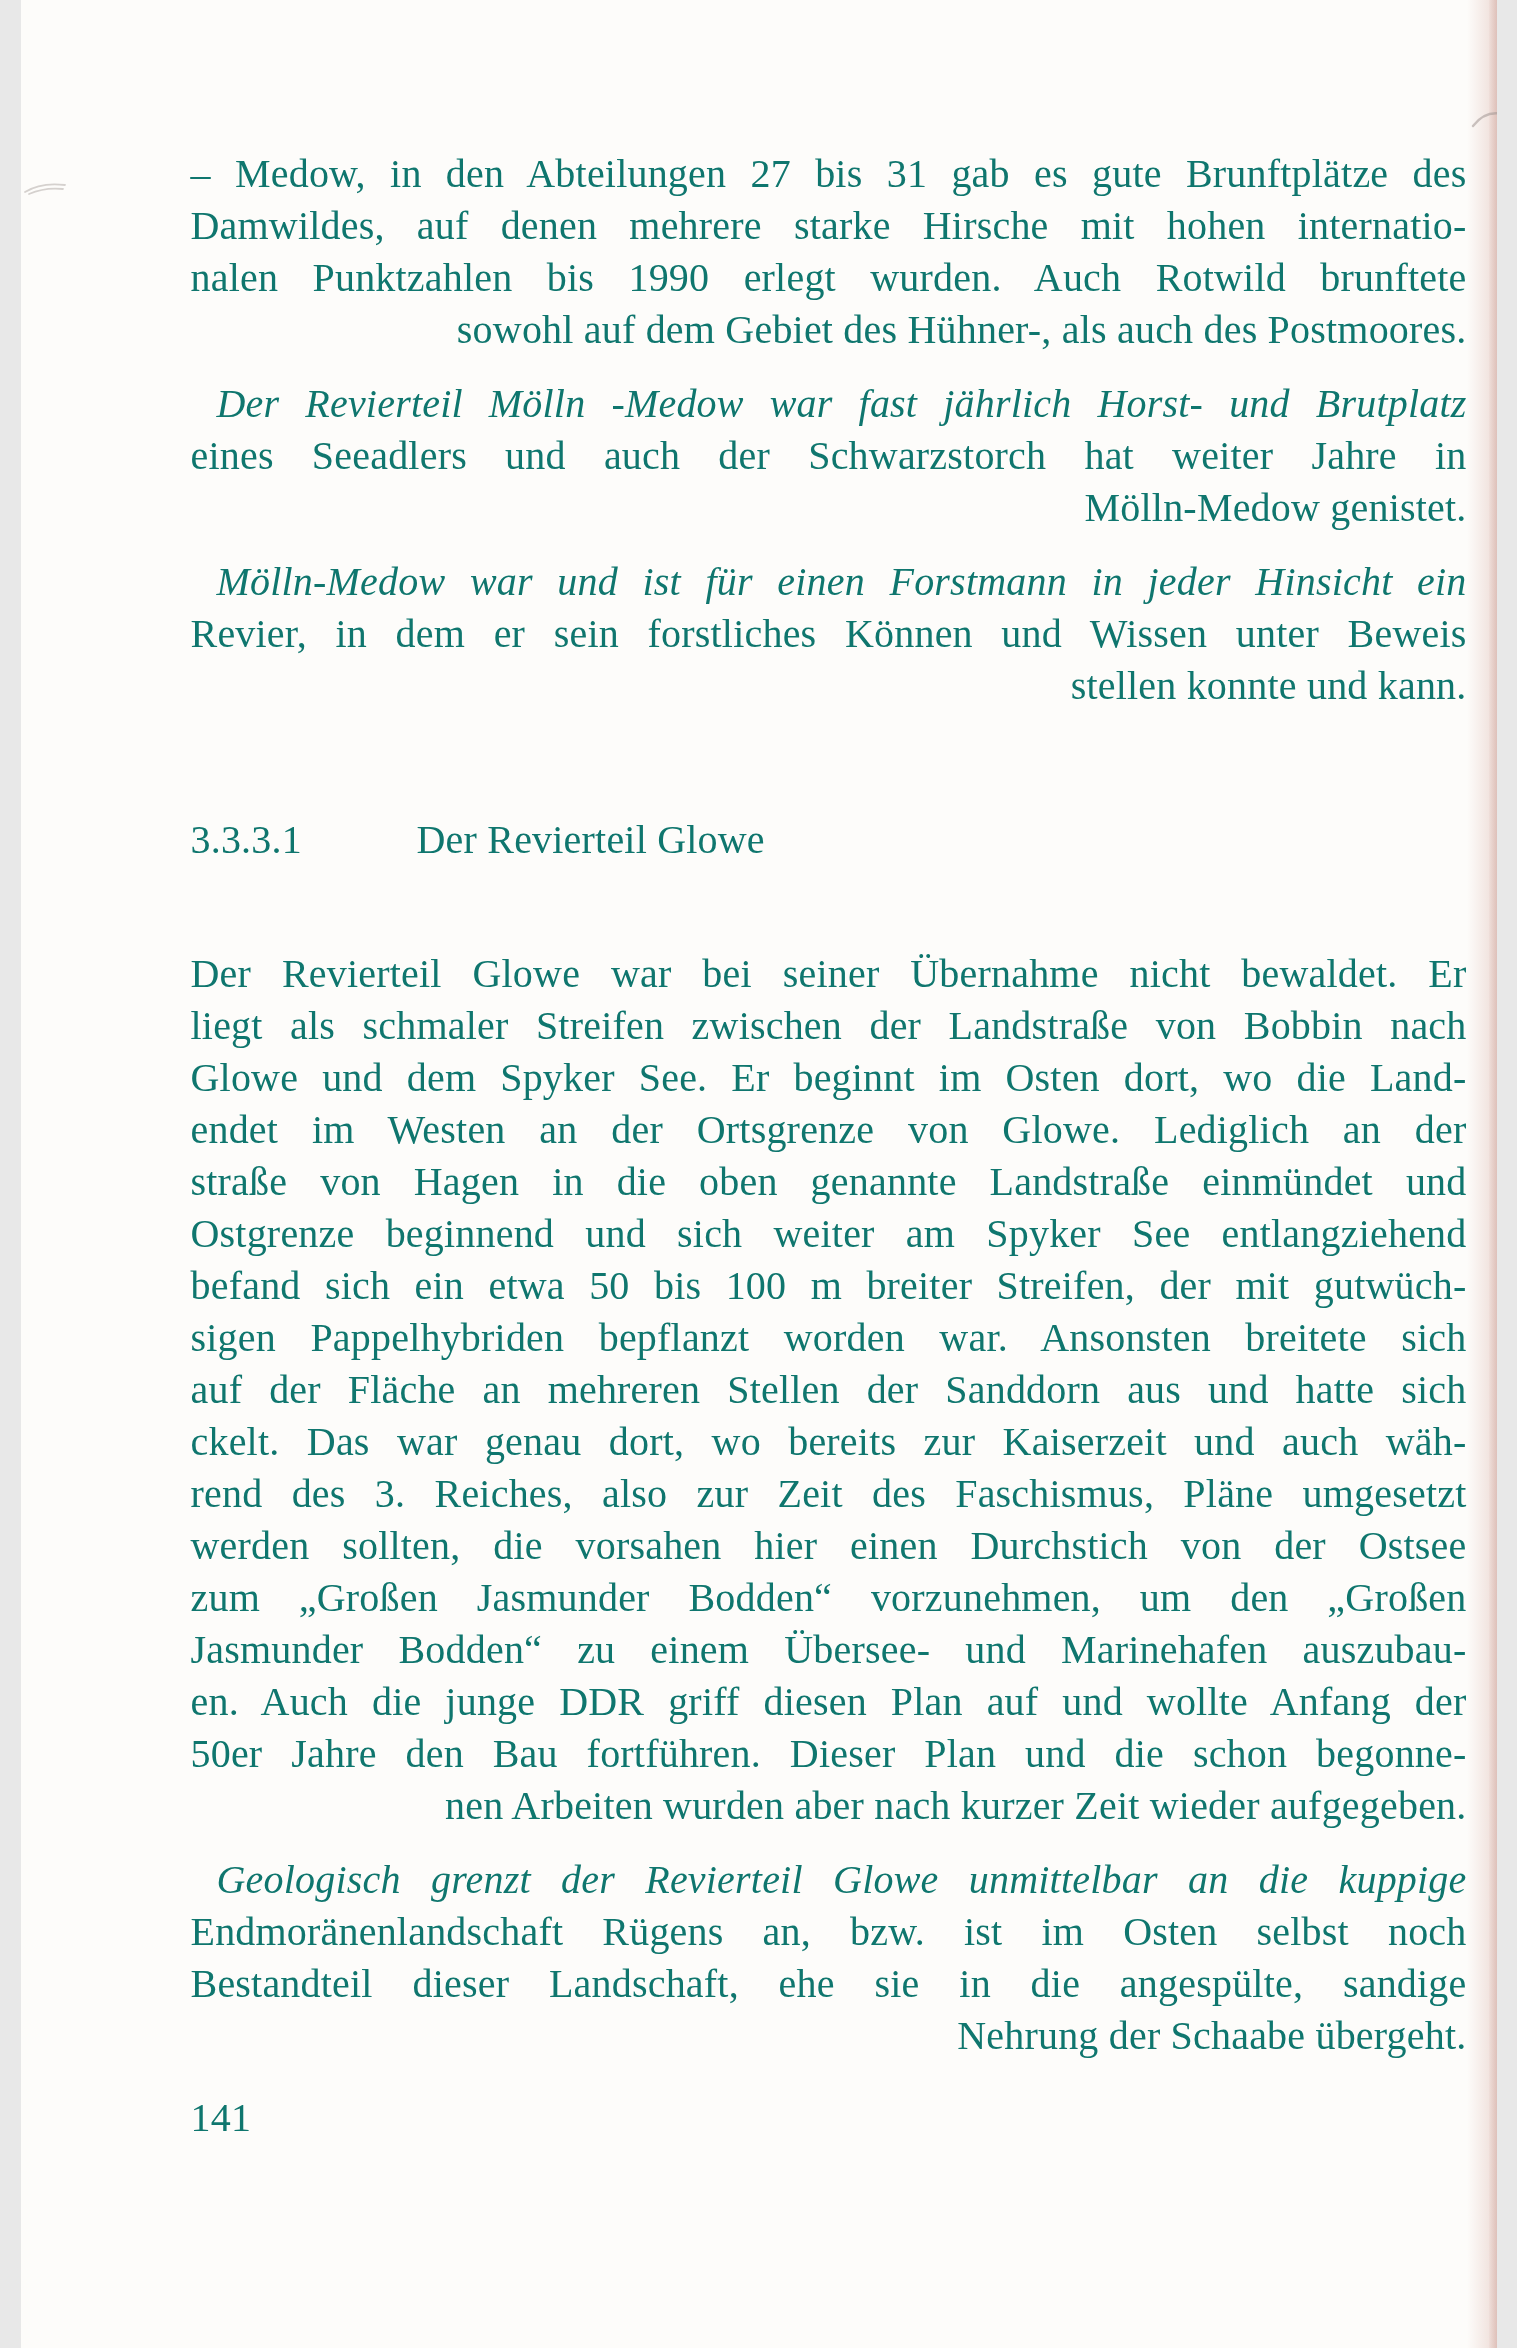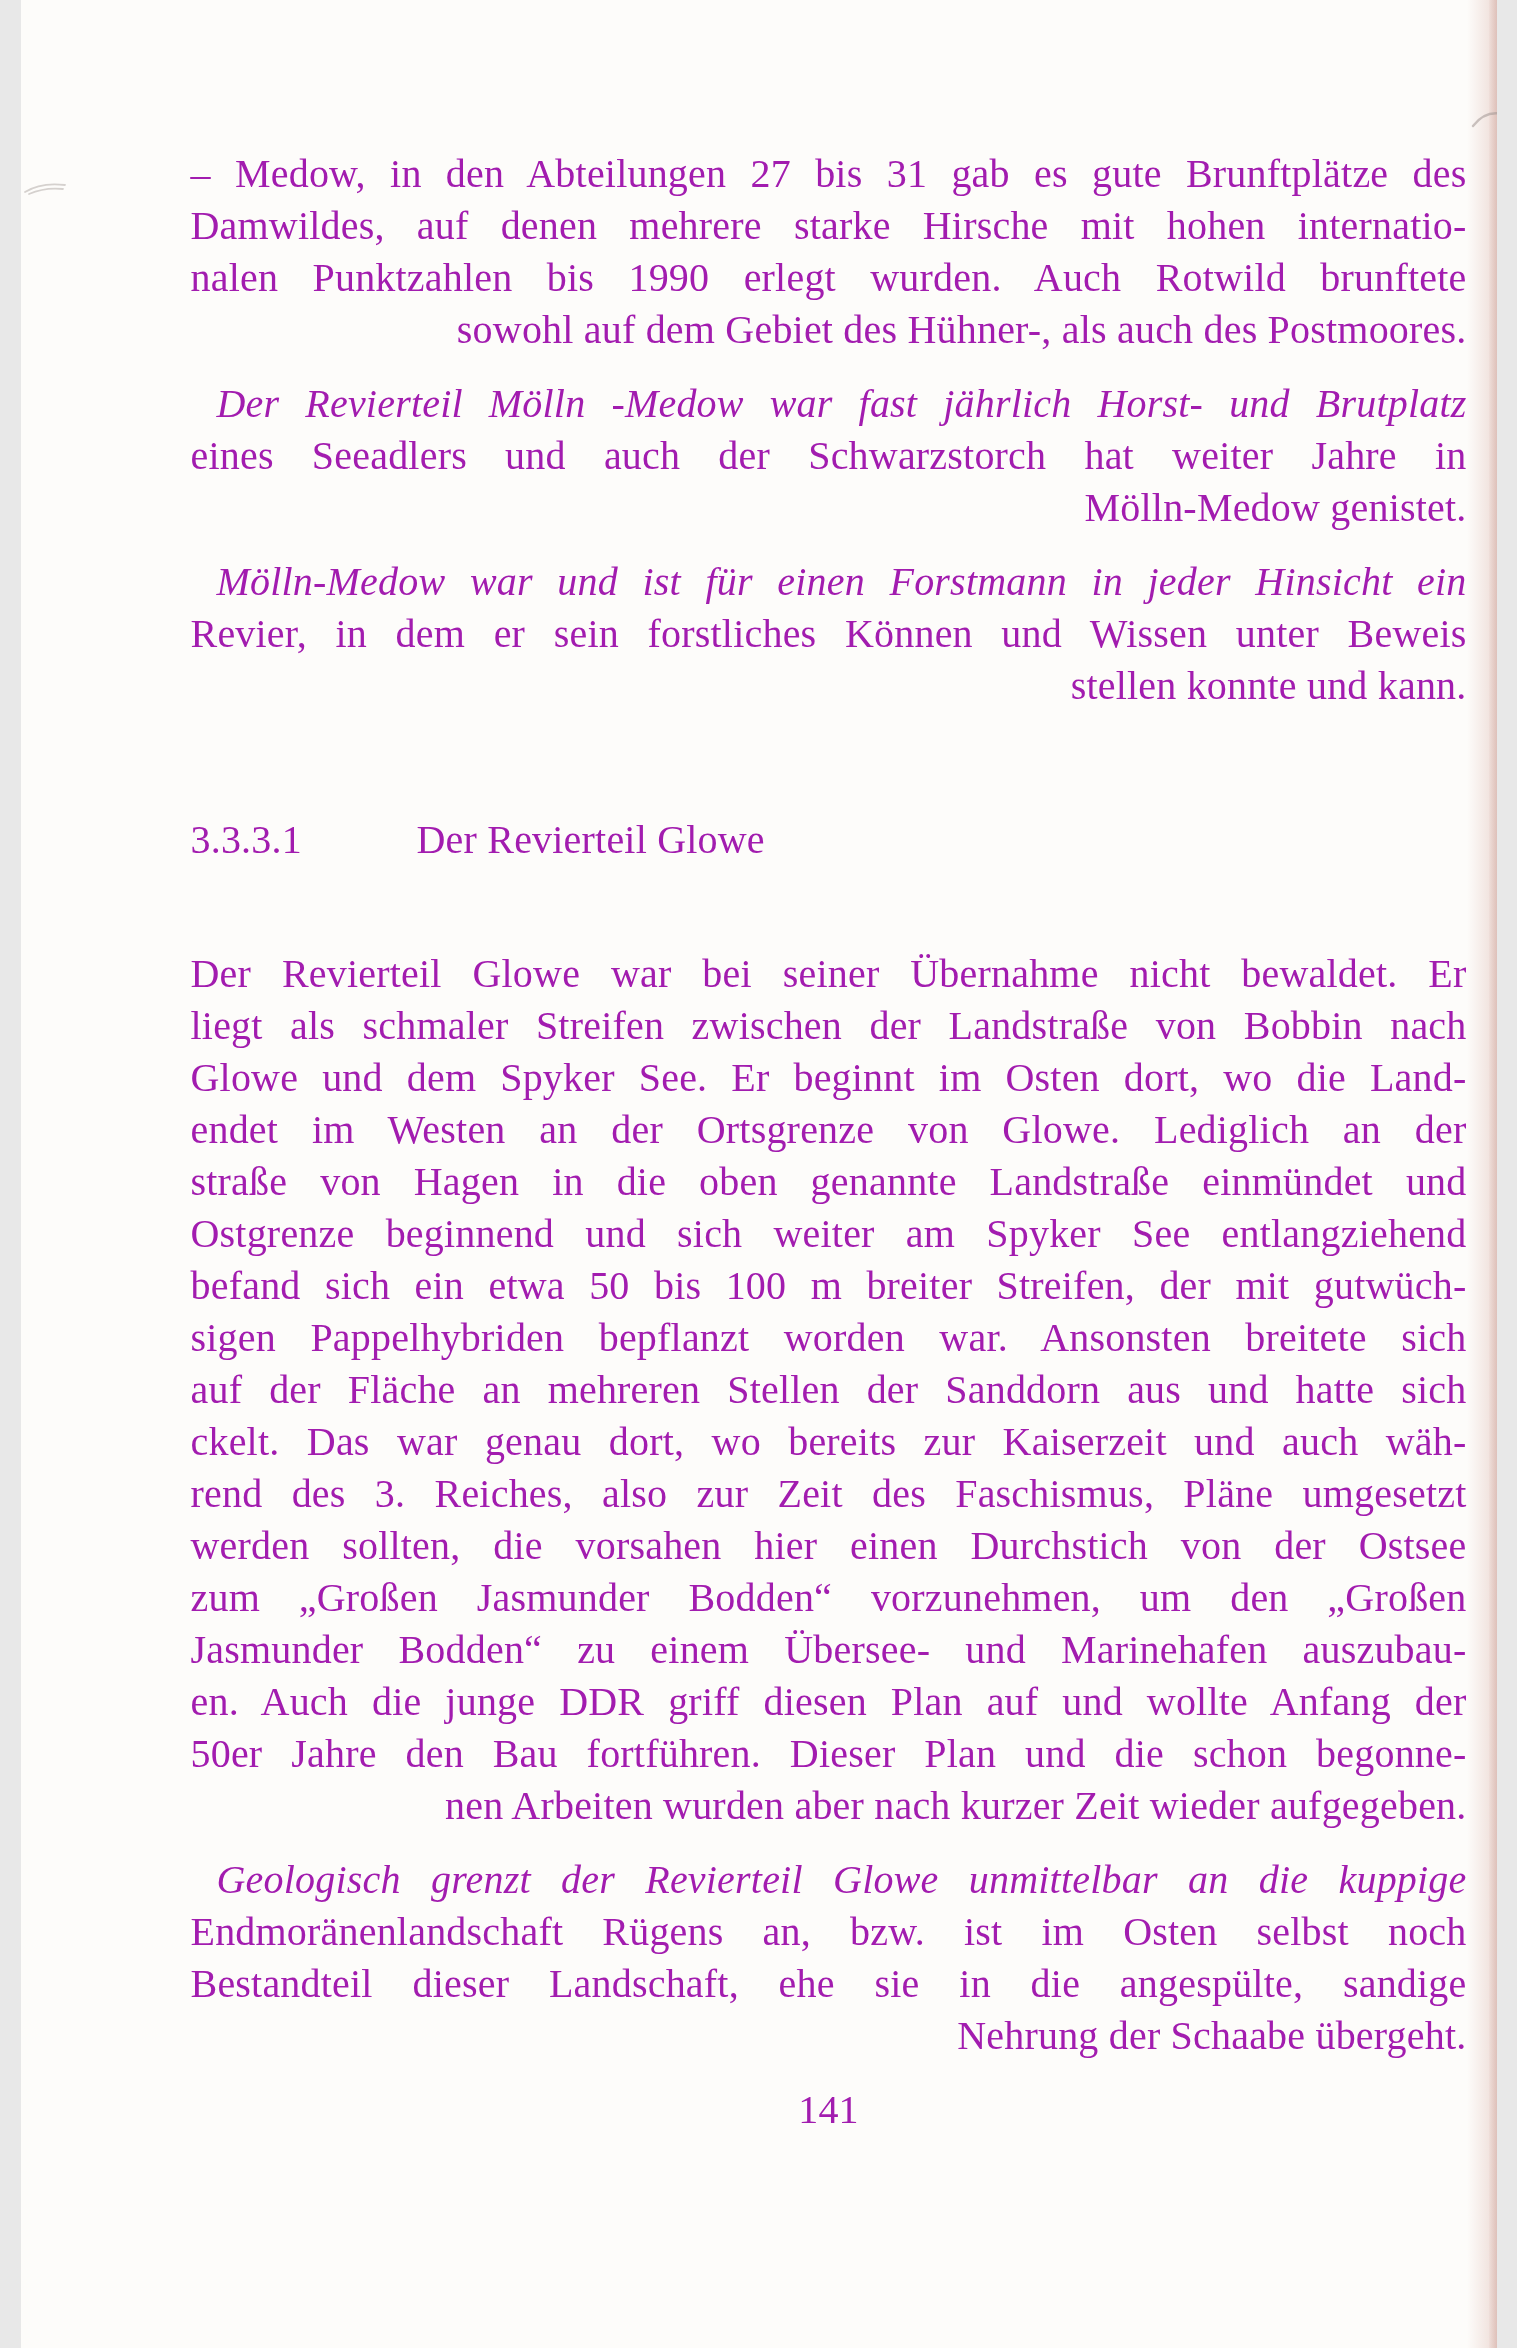--- a/index.html
+++ b/index.html
@@ -4,21 +4,21 @@
 <style>
   html, body { margin: 0; padding: 0; background: #e8e8e8; }
   .page {
     position: relative;
     width: 1476px;
     height: 2348px;
     margin: 0 auto;
     background: #fdfcfa;
     overflow: hidden;
     font-family: "Liberation Serif", serif;
-    color: #a21caf;
+    color: #0f766e;
   }
   
   .edge-right {
     position: absolute;
     top: 0; right: 0;
     width: 30px; height: 100%;
     background: linear-gradient(to right, rgba(236,215,208,0), rgba(231,206,199,0.7));
     pointer-events: none;
   }
   .edge-right-deep {
@@ -51,22 +51,22 @@
   .ind { padding-left: 26px; font-style: italic; }
 
   .heading-row {
     margin-top: 102px;
     margin-bottom: 82px;
     white-space: nowrap;
   }
   .heading-num { display: inline-block; width: 226px; }
 
   .page-number {
-    margin-top: 22px;
-    text-align: center;
+    margin-top: 30px;
+    text-align: left;
   }
 </style>
 </head>
 <body>
 
 <div class="page">
 
   <div class="edge-right"></div>
   <div class="edge-right-deep"></div>
 

